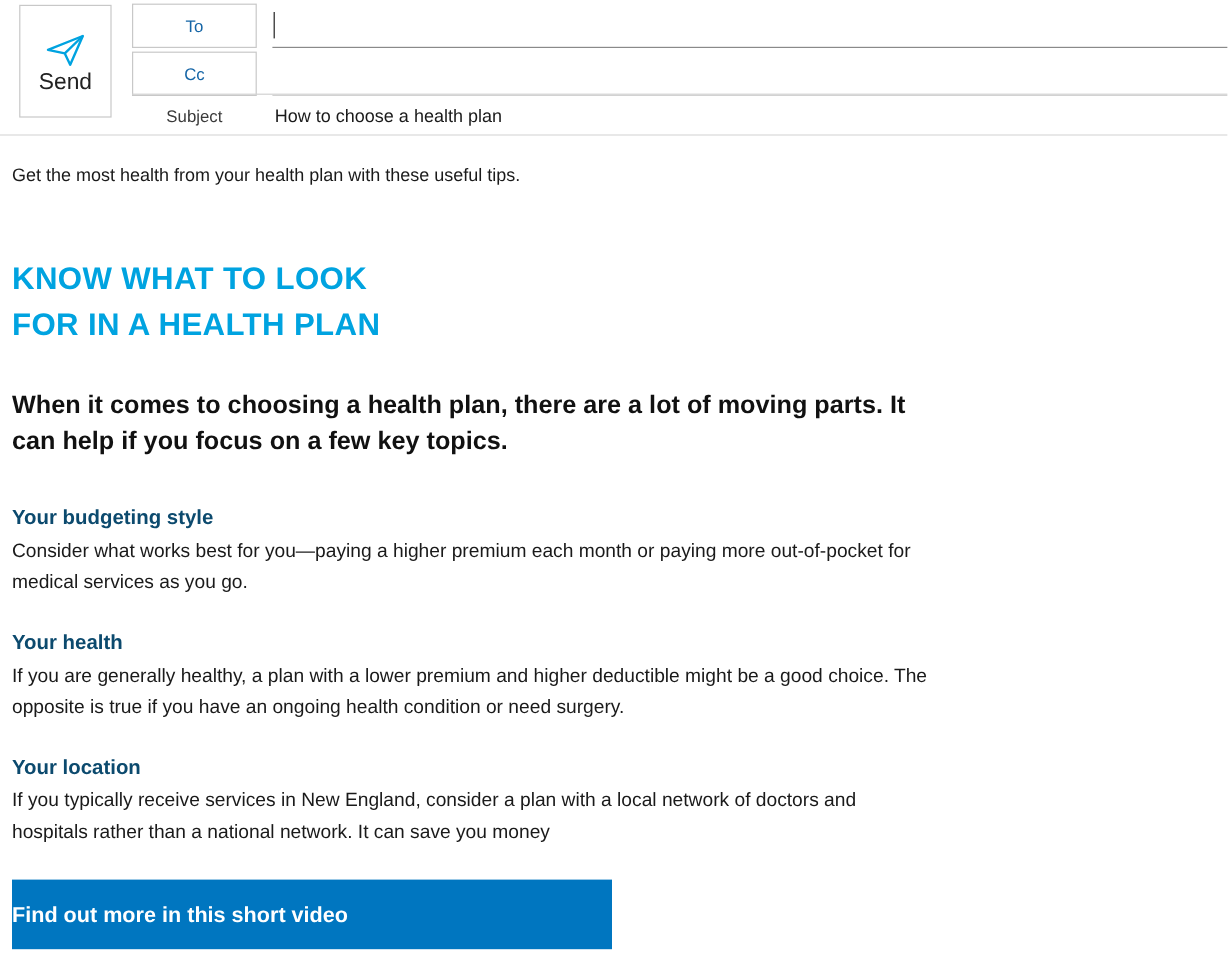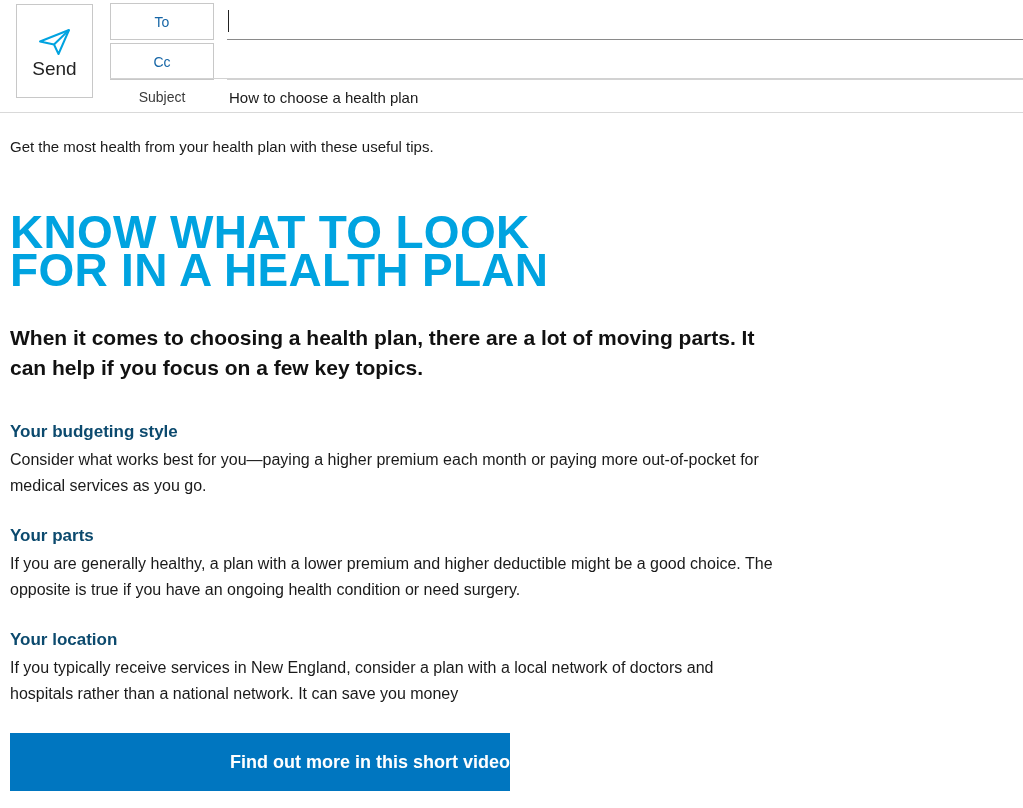--- a/index.html
+++ b/index.html
@@ -135,21 +135,21 @@
   .content {
     padding: 24px 10px 0 10px;
   }
   .preheader {
     font-size: 15px;
     color: #1a1a1a;
     margin: 0 0 56px 0;
     line-height: 20px;
   }
   .headline {
-    font-size: 46px;
+    font-size: 26px;
     line-height: 38px;
     font-weight: bold;
     letter-spacing: 0.3px;
     color: #00a3e0;
     margin: 0 0 34px 0;
     text-transform: uppercase;
   }
   .headline span { display: block; }
   .lede {
     font-size: 21px;
@@ -177,21 +177,21 @@
     display: block;
     width: 500px;
     height: 58px;
     margin-top: 4px;
     background: #0076c0;
     color: #ffffff;
     text-decoration: none;
     font-size: 18px;
     font-weight: bold;
     line-height: 58px;
-    text-align: right;
+    text-align: left;
     cursor: pointer;
   }
 </style>
 </head>
 <body>
 
 <div class="compose">
 
   <div class="send-block">
     <svg class="send-icon" viewBox="0 0 34 34">
@@ -228,21 +228,21 @@
     <h1 class="headline">
       <span>Know what to look</span>
       <span>for in a health plan</span>
     </h1>
 
     <p class="lede">When it comes to choosing a health plan, there are a lot of moving parts. It can help if you focus on a few key topics.</p>
 
     <h2 class="sec-title">Your budgeting style</h2>
     <p class="sec-body">Consider what works best for you—paying a higher premium each month or paying more out-of-pocket for medical services as you go.</p>
 
-    <h2 class="sec-title">Your parts</h2>
+    <h2 class="sec-title">Your health</h2>
     <p class="sec-body">If you are generally healthy, a plan with a lower premium and higher deductible might be a good choice. The opposite is true if you have an ongoing health condition or need surgery.</p>
 
     <h2 class="sec-title">Your location</h2>
     <p class="sec-body">If you typically receive services in New England, consider a plan with a local network of doctors and hospitals rather than a national network. It can save you money</p>
 
     <a class="cta" href="#">Find out more in this short video</a>
   </div>
 </div>
 
 </body></html>

